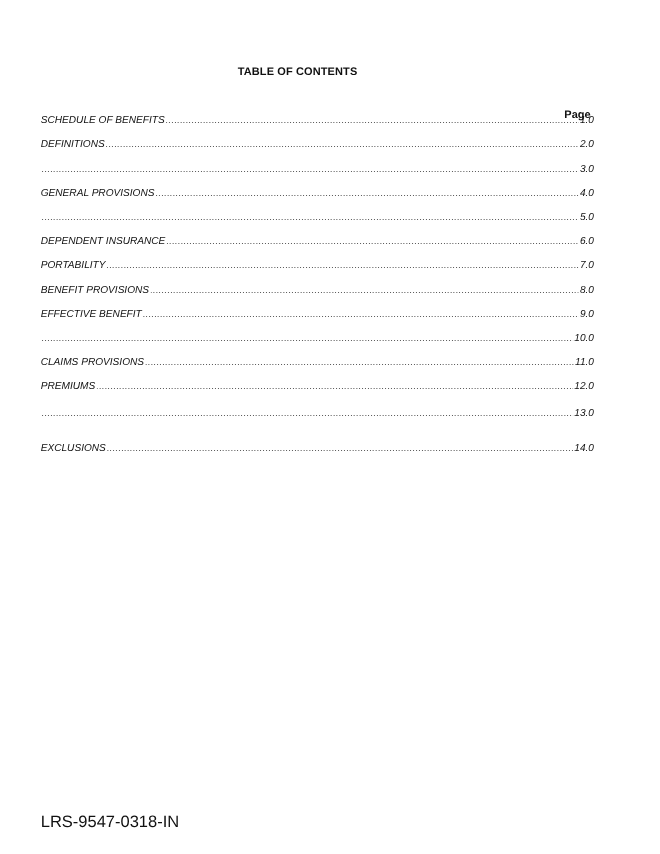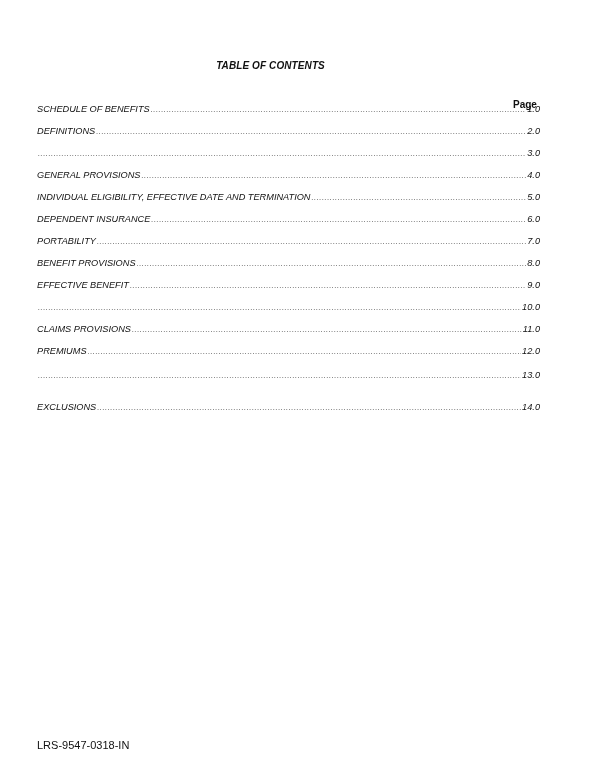--- a/index.html
+++ b/index.html
@@ -1,28 +1,28 @@
 <!DOCTYPE html>
 <html><head>
 <meta charset="utf-8">
 <style>
   html, body { margin:0; padding:0; background:#ffffff; }
   body { width:600px; height:776px; position:relative; overflow:hidden;
          font-family:"Liberation Sans", sans-serif; color:#111; }
   .title { position:absolute; top:60px; left:0; width:541px; text-align:center;
-           font-weight:bold; font-size:10px; letter-spacing:0.1px;font-style:italic; }
+           font-weight:bold; font-size:10px; letter-spacing:0.1px; }
   .page-hdr { position:absolute; top:83px; left:513px; font-weight:bold; font-size:10px;margin-top:16px; }
   .toc { position:absolute; left:37px; width:503px; top:0; }
   .row { position:absolute; left:0; width:503px; font-size:9.2px; line-height:11px; }
   .line { display:flex; align-items:flex-end; white-space:nowrap;font-style:italic; }
   .label { flex:0 0 auto; }
   .dots { flex:1 1 auto; overflow:hidden; white-space:nowrap; margin:0 1px; color:#333;
           letter-spacing:0.4px; font-size:8px; }
   .num { flex:0 0 auto; text-align:right; }
-  .footer { position:absolute; left:37px; top:739px; font-size:11px; }
+  .footer { position:absolute; left:37px; top:739px; font-size:15px; }
 </style>
 </head>
 <body>
 
 <div class="title">TABLE OF CONTENTS</div>
 <div class="page-hdr">Page</div>
 
 <div class="toc">
   <div class="row" style="top:104px">
     <div class="line">
@@ -46,21 +46,20 @@
   </div>
   <div class="row" style="top:170px">
     <div class="line">
         <span class="label">GENERAL PROVISIONS</span>
         <span class="dots">............................................................................................................................................................................................................................................................................................................</span>
         <span class="num">4.0</span>
       </div>
   </div>
   <div class="row" style="top:192px">
     <div class="line">
-        <span class="label">INDIVIDUAL ELIGIBILITY, EFFECTIVE DATE AND TERMINATION</span>
         <span class="dots">............................................................................................................................................................................................................................................................................................................</span>
         <span class="num">5.0</span>
       </div>
   </div>
   <div class="row" style="top:214px">
     <div class="line">
         <span class="label">DEPENDENT INSURANCE</span>
         <span class="dots">............................................................................................................................................................................................................................................................................................................</span>
         <span class="num">6.0</span>
       </div>

